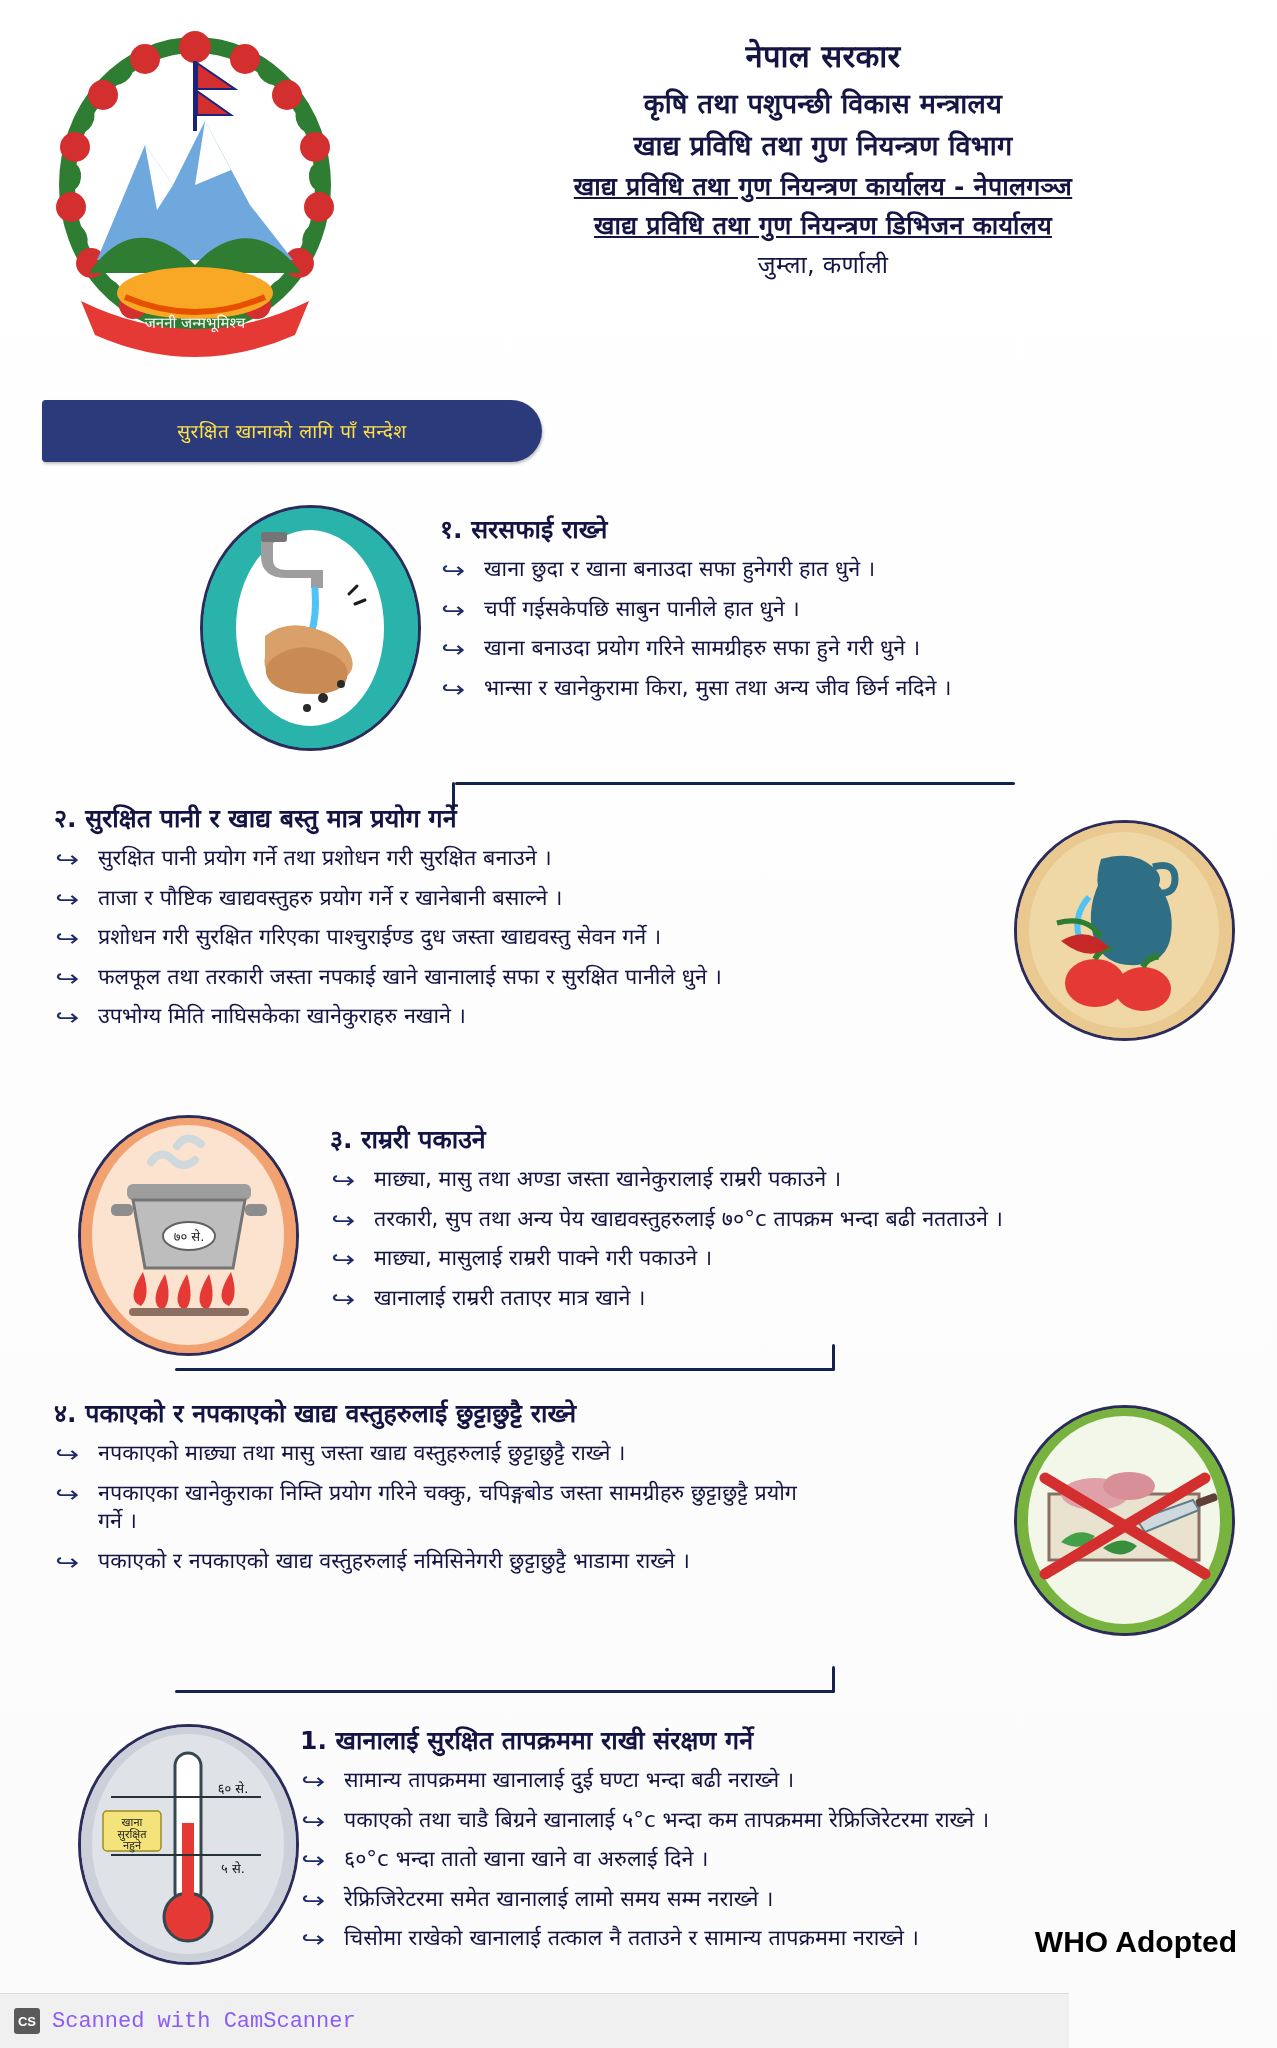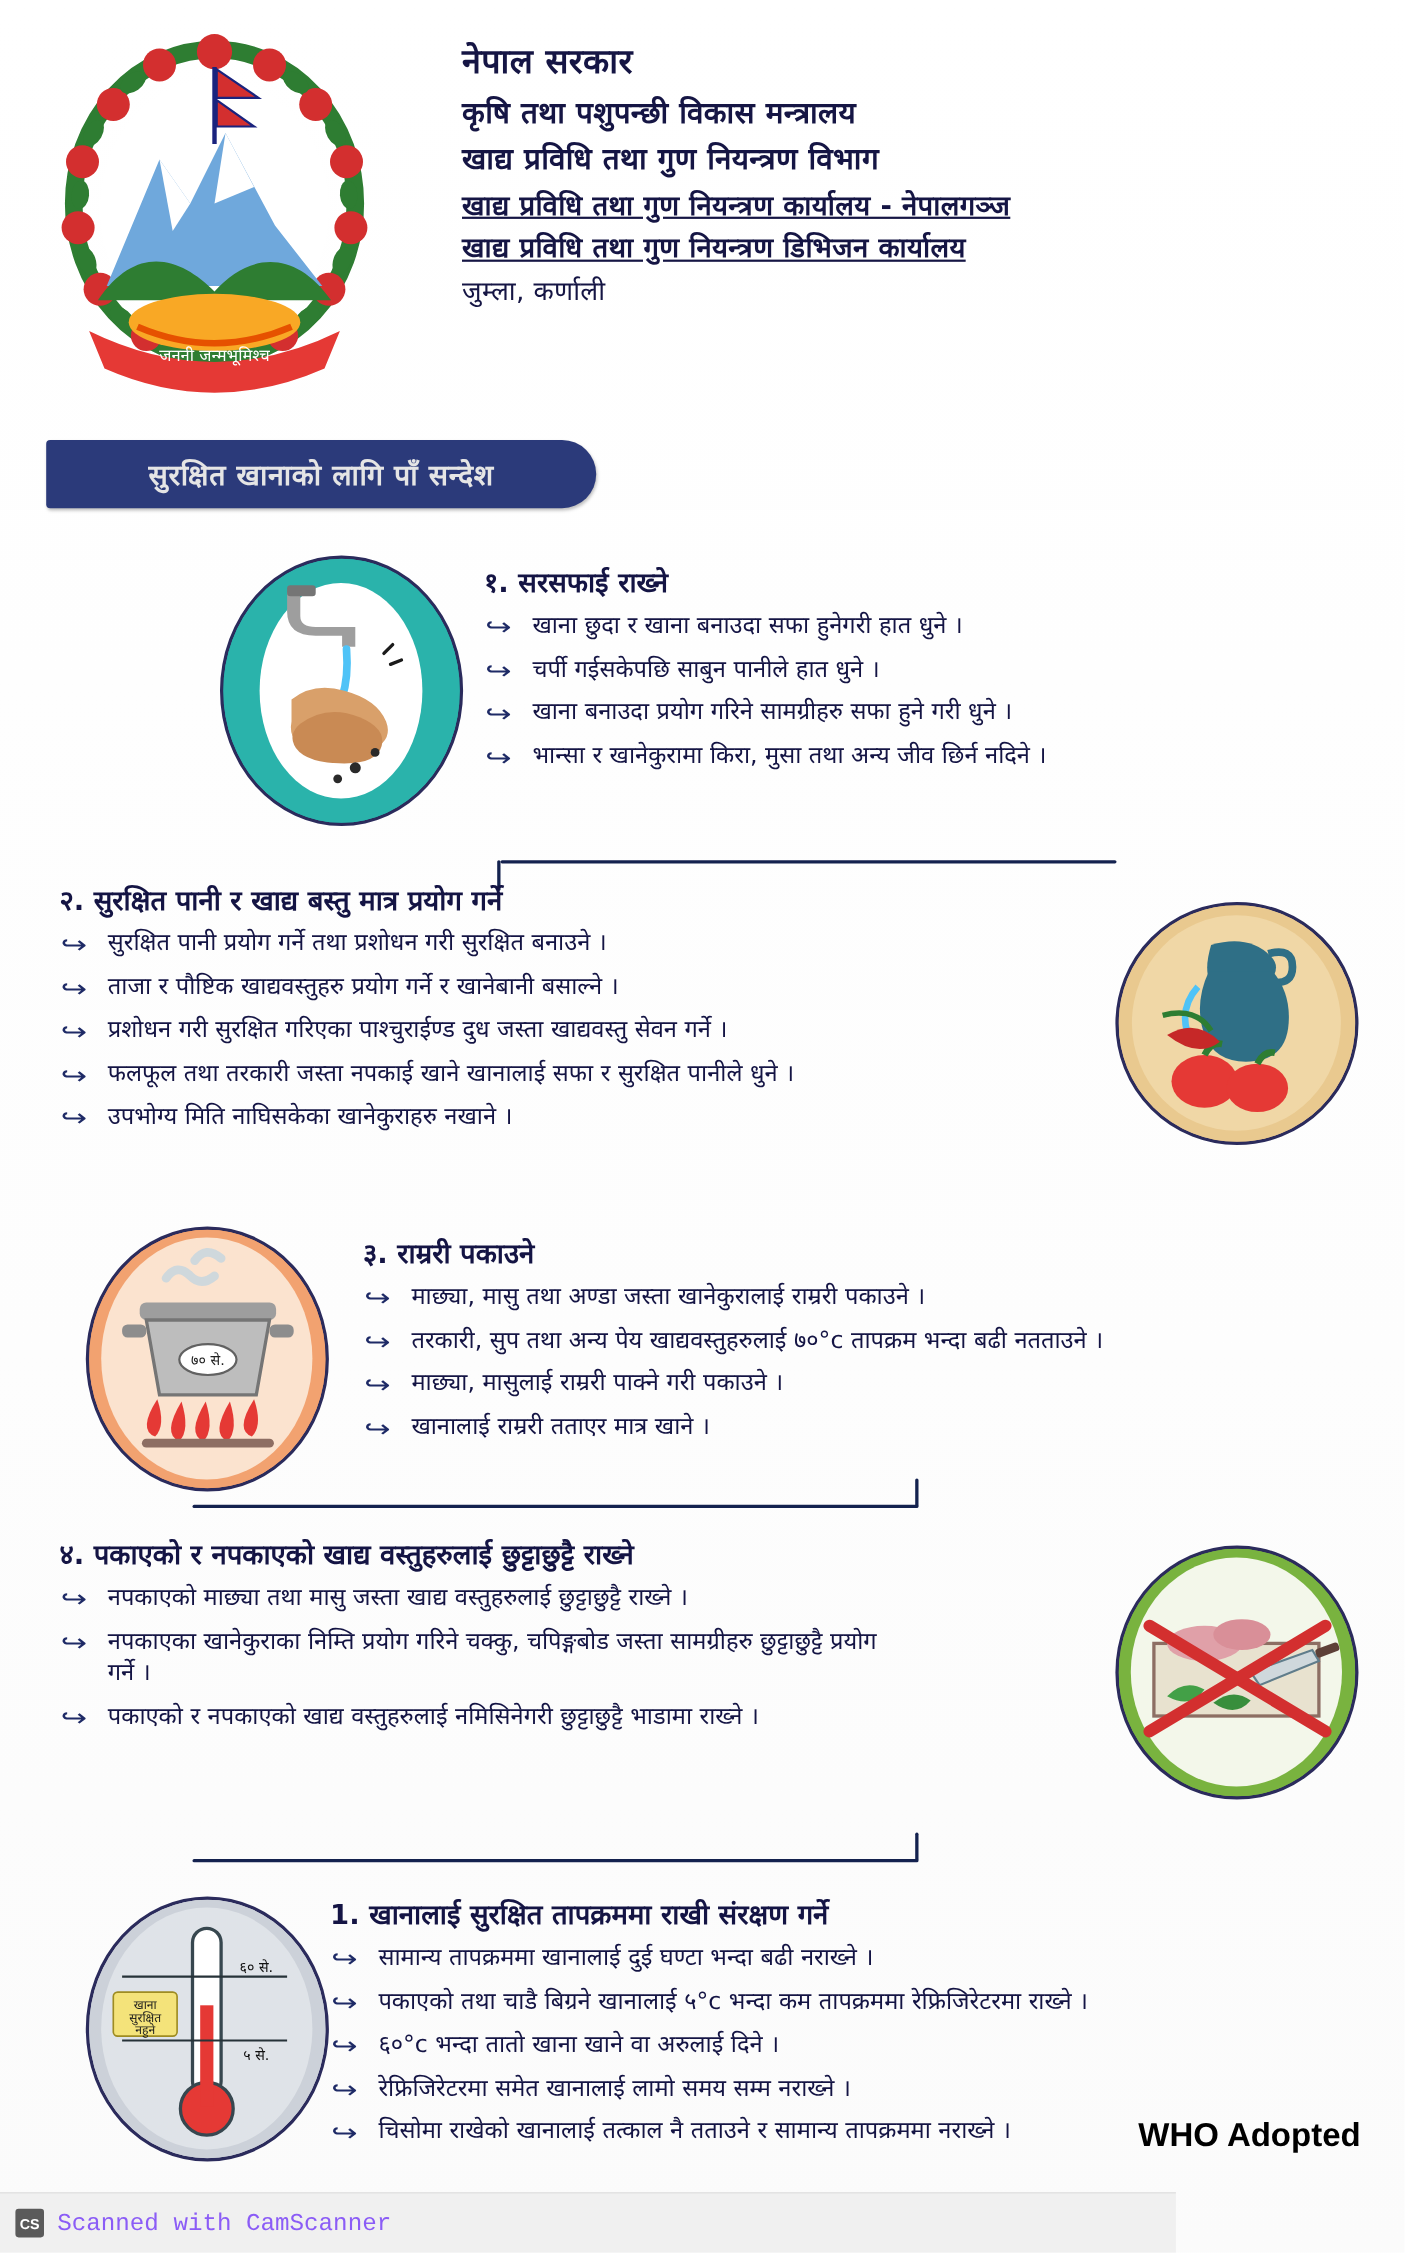--- a/index.html
+++ b/index.html
@@ -17,40 +17,40 @@
   }
 
   
   .header{position:relative;height:400px;}
   .emblem{
     position:absolute;left:45px;top:25px;width:300px;height:345px;
   }
   .emblem svg{display:block;}
 
   .gov-block{
-    position:absolute;left:420px;top:38px;width:830px;text-align:left;
+    position:absolute;left:408px;top:38px;width:830px;text-align:center;
     color:#151544;
   }
   .gov-line{line-height:1.22;font-weight:bold;letter-spacing:.3px;}
   .l1{font-size:31px;margin-bottom:12px;}
   .l2{font-size:27px;margin-bottom:9px;}
   .l3{font-size:27px;margin-bottom:9px;}
   .l4{font-size:25px;margin-bottom:9px;text-decoration:underline;}
   .l5{font-size:25px;margin-bottom:9px;text-decoration:underline;}
   .l6{font-size:24px;font-weight:normal;}
 
   
   .banner{
     position:absolute;left:42px;top:400px;width:500px;height:62px;
     background:#2b3a7a;
     border-radius:4px 34px 34px 4px;
     display:flex;align-items:center;justify-content:center;
     box-shadow:1px 2px 3px rgba(0,0,0,.25);
   }
-  .banner span{color:#e5e5e5;font-size:26px;font-weight:bold;letter-spacing:.5px;}
+  .banner span{color:#fde047;font-size:19px;font-weight:normal;letter-spacing:.5px;}
 
   
   .section{position:absolute;width:1277px;}
   .sec-title{font-size:25px;font-weight:bold;color:#141444;margin-bottom:10px;}
   .bullets{list-style:none;margin:0;padding:0;}
   .bullets li{
     position:relative;padding-left:44px;margin-bottom:11px;
     font-size:21.5px;line-height:1.33;color:#141444;
   }
   .bullets li .arrow{

